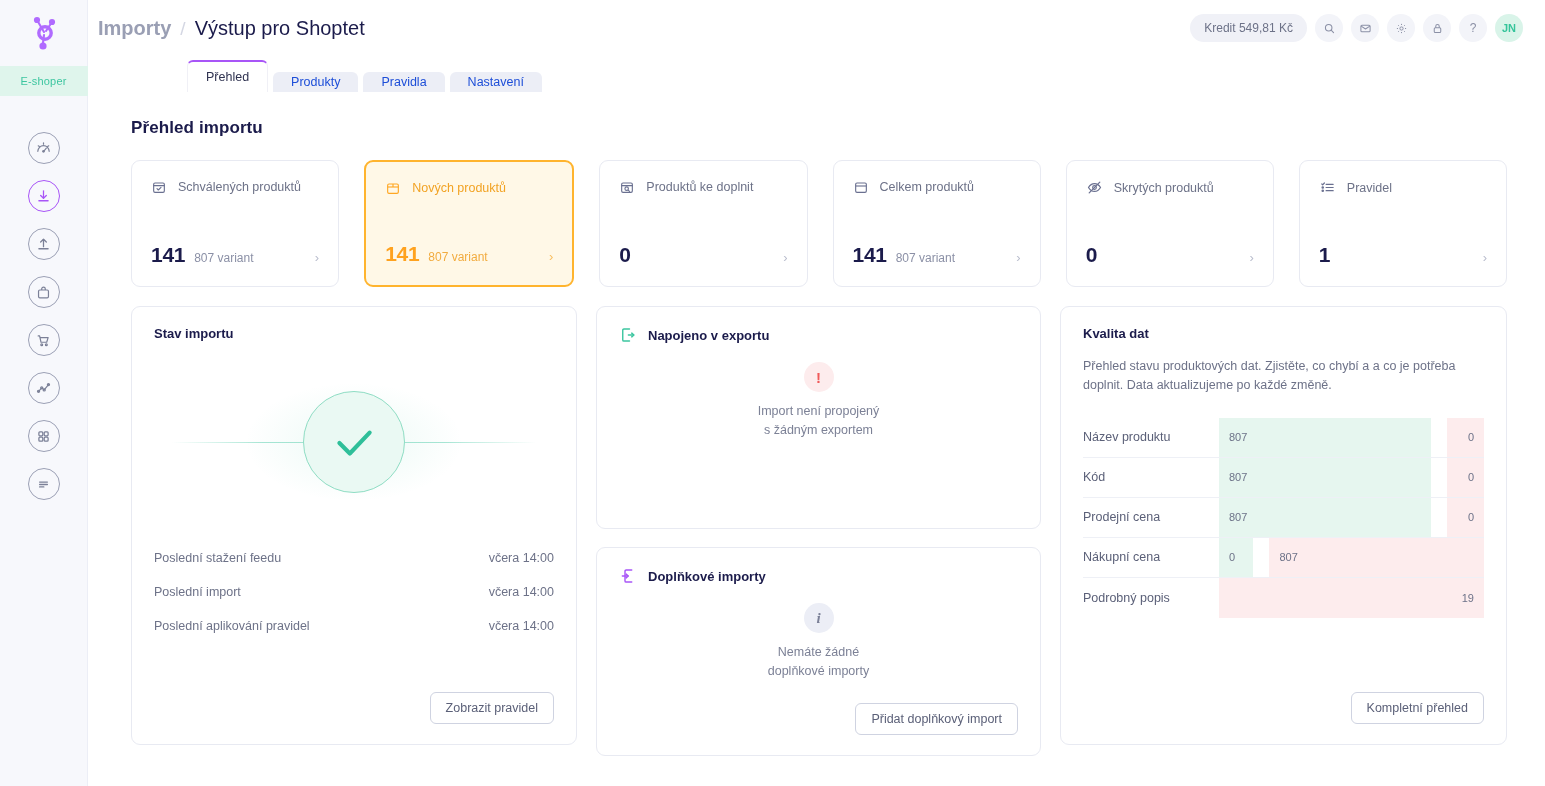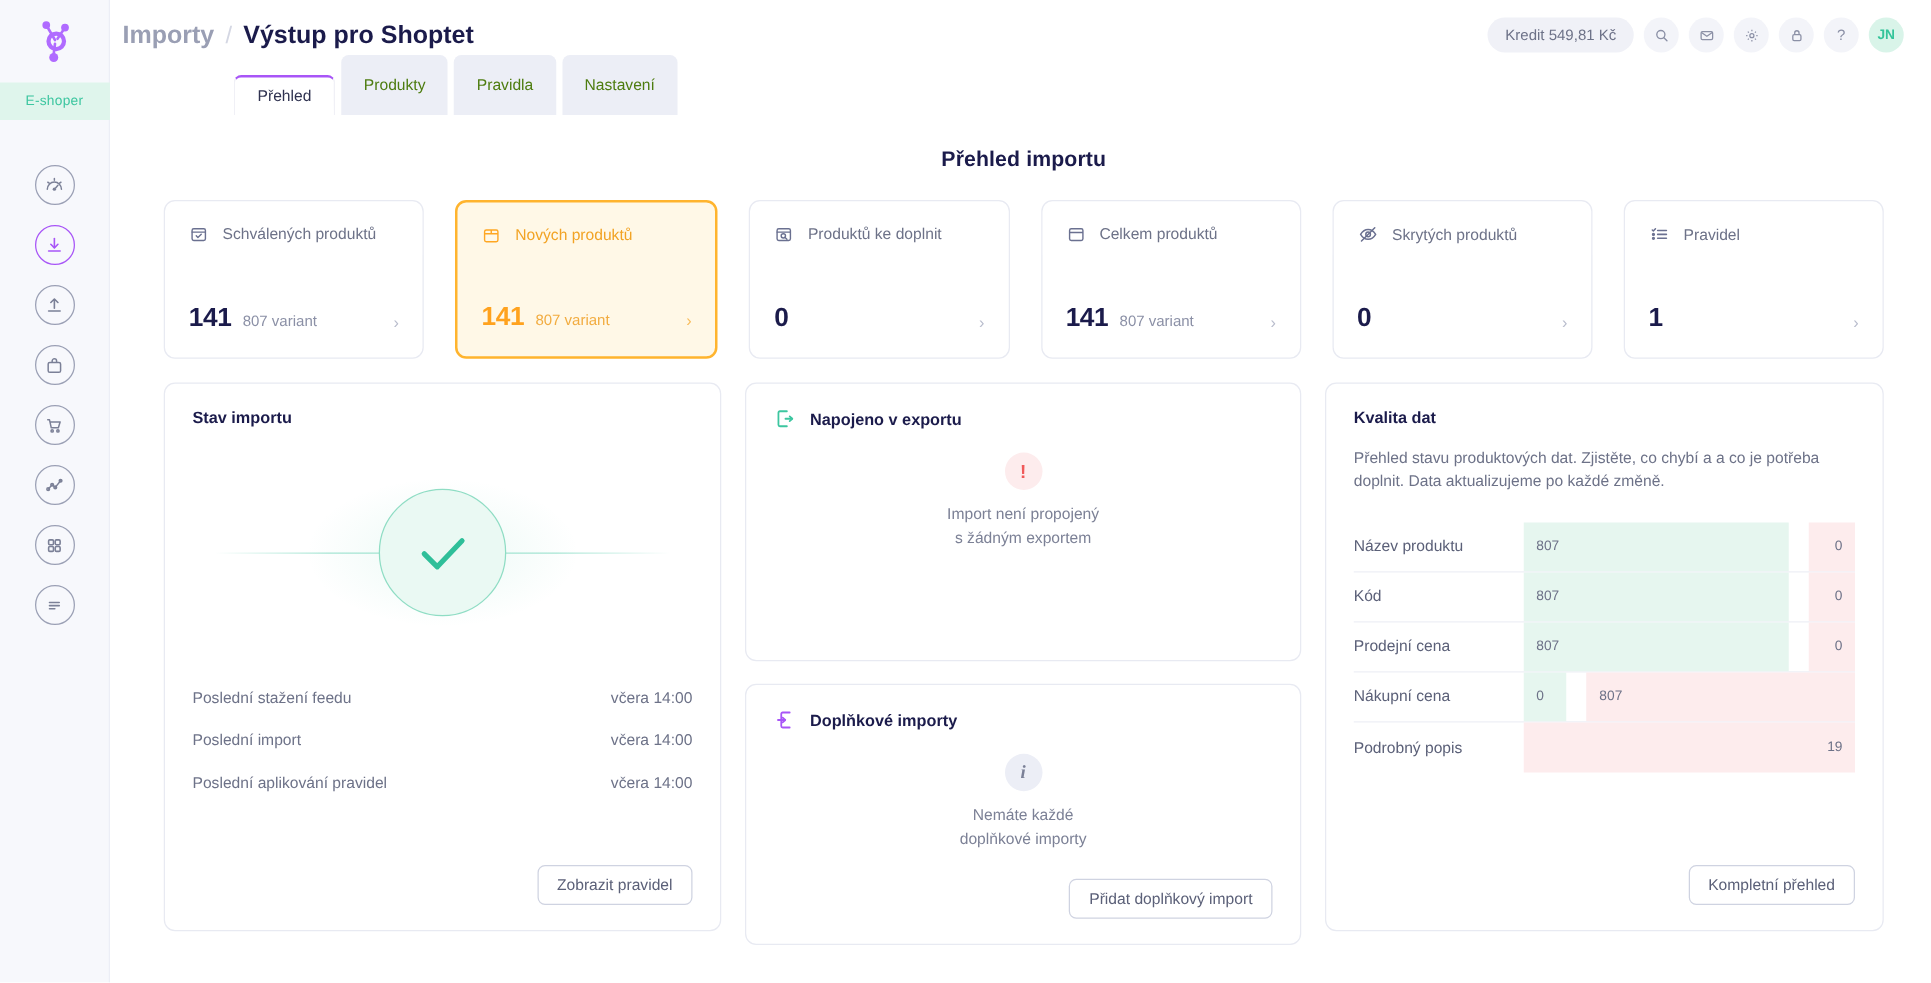--- a/index.html
+++ b/index.html
@@ -45,21 +45,21 @@
 
   .topbar {
     height: 56px; flex: 0 0 56px;
     display: flex; align-items: center;
     padding: 0 22px 0 10px;
     background: #ffffff;
   }
   .breadcrumb { display: flex; align-items: baseline; gap: 9px; font-size: 20px; }
   .bc-parent { color: #9a9fb4; font-weight: 600; }
   .bc-sep { color: #d4d7e3; font-weight: 400; font-size: 19px; }
-  .bc-current { color: #1b1b4b; font-weight: 700; }
+  .bc-current { color: #1b1b4b; font-weight: 400; }
 
   .topbar-right { margin-left: auto; display: flex; align-items: center; gap: 8px; }
   .credit-pill {
     background: #f0f1f7; color: #6d7288;
     font-size: 12px; border-radius: 14px;
     padding: 7px 14px; white-space: nowrap;
     cursor: pointer;
   }
   .icon-btn {
     width: 28px; height: 28px; border-radius: 50%;
@@ -76,43 +76,43 @@
 
   
   .tabbar {
     height: 36px; flex: 0 0 36px;
     display: flex; align-items: flex-end; gap: 5px;
     padding-left: 99px;
     background: #ffffff;
     position: relative;
   }
   .tab {
-    height: 48px; min-width: 76px;
+    height: 20px; min-width: 76px;
     padding: 0 18px;
     display: flex; align-items: center; justify-content: center;
-    font-size: 12.5px; color: #4d7c0f;
+    font-size: 12.5px; color: #1d4ed8;
     background: #eceef6;
     border-radius: 6px 6px 0 0;
     cursor: pointer;
   }
   .tab.active {
     background: #ffffff; color: #2f3250; font-weight: 500;
     border-top: 2px solid #a855f7;
     border-left: 1px solid #f0f0f6;
     border-right: 1px solid #f0f0f6;
     height: 32px;
   }
 
   
   .canvas {
     flex: 1; background: #ffffff;
     padding: 26px 38px 0 43px;
     overflow: hidden;
   }
-  .page-title { font-size: 17px; font-weight: 700; color: #1b1b4b; margin-bottom: 22px; letter-spacing:.1px;text-align:center;}
+  .page-title { font-size: 17px; font-weight: 700; color: #1b1b4b; margin-bottom: 22px; letter-spacing:.1px;}
 
   
   .stats-row { display: flex; gap: 25px; margin-bottom: 19px; }
   .stat-card {
     flex: 1 1 0; height: 127px;
     border: 1px solid #e8eaf2; border-radius: 9px;
     background: #fff;
     padding: 18px 19px 0 19px;
     display: flex; flex-direction: column;
     position: relative; cursor: pointer;
@@ -547,21 +547,21 @@
                     <path d="M17 4H9.5A1.5 1.5 0 0 0 8 5.5v13A1.5 1.5 0 0 0 9.5 20H17"></path>
                     <path d="M4.5 12h7.5"></path>
                     <path d="M9.5 9.5 12.3 12 9.5 14.5"></path>
                   </svg>
               </span>
               <span>Doplňkové importy</span>
             </div>
             <div class="empty-block">
               <div class="bubble info">i</div>
               <div class="empty-text">
-                <div>Nemáte každé</div>
+                <div>Nemáte žádné</div>
                 <div>doplňkové importy</div>
               </div>
             </div>
             <div class="panel-footer">
               <button class="btn-outline">Přidat doplňkový import</button>
             </div>
           </div>
         </div>
 
         <div class="col-right">

